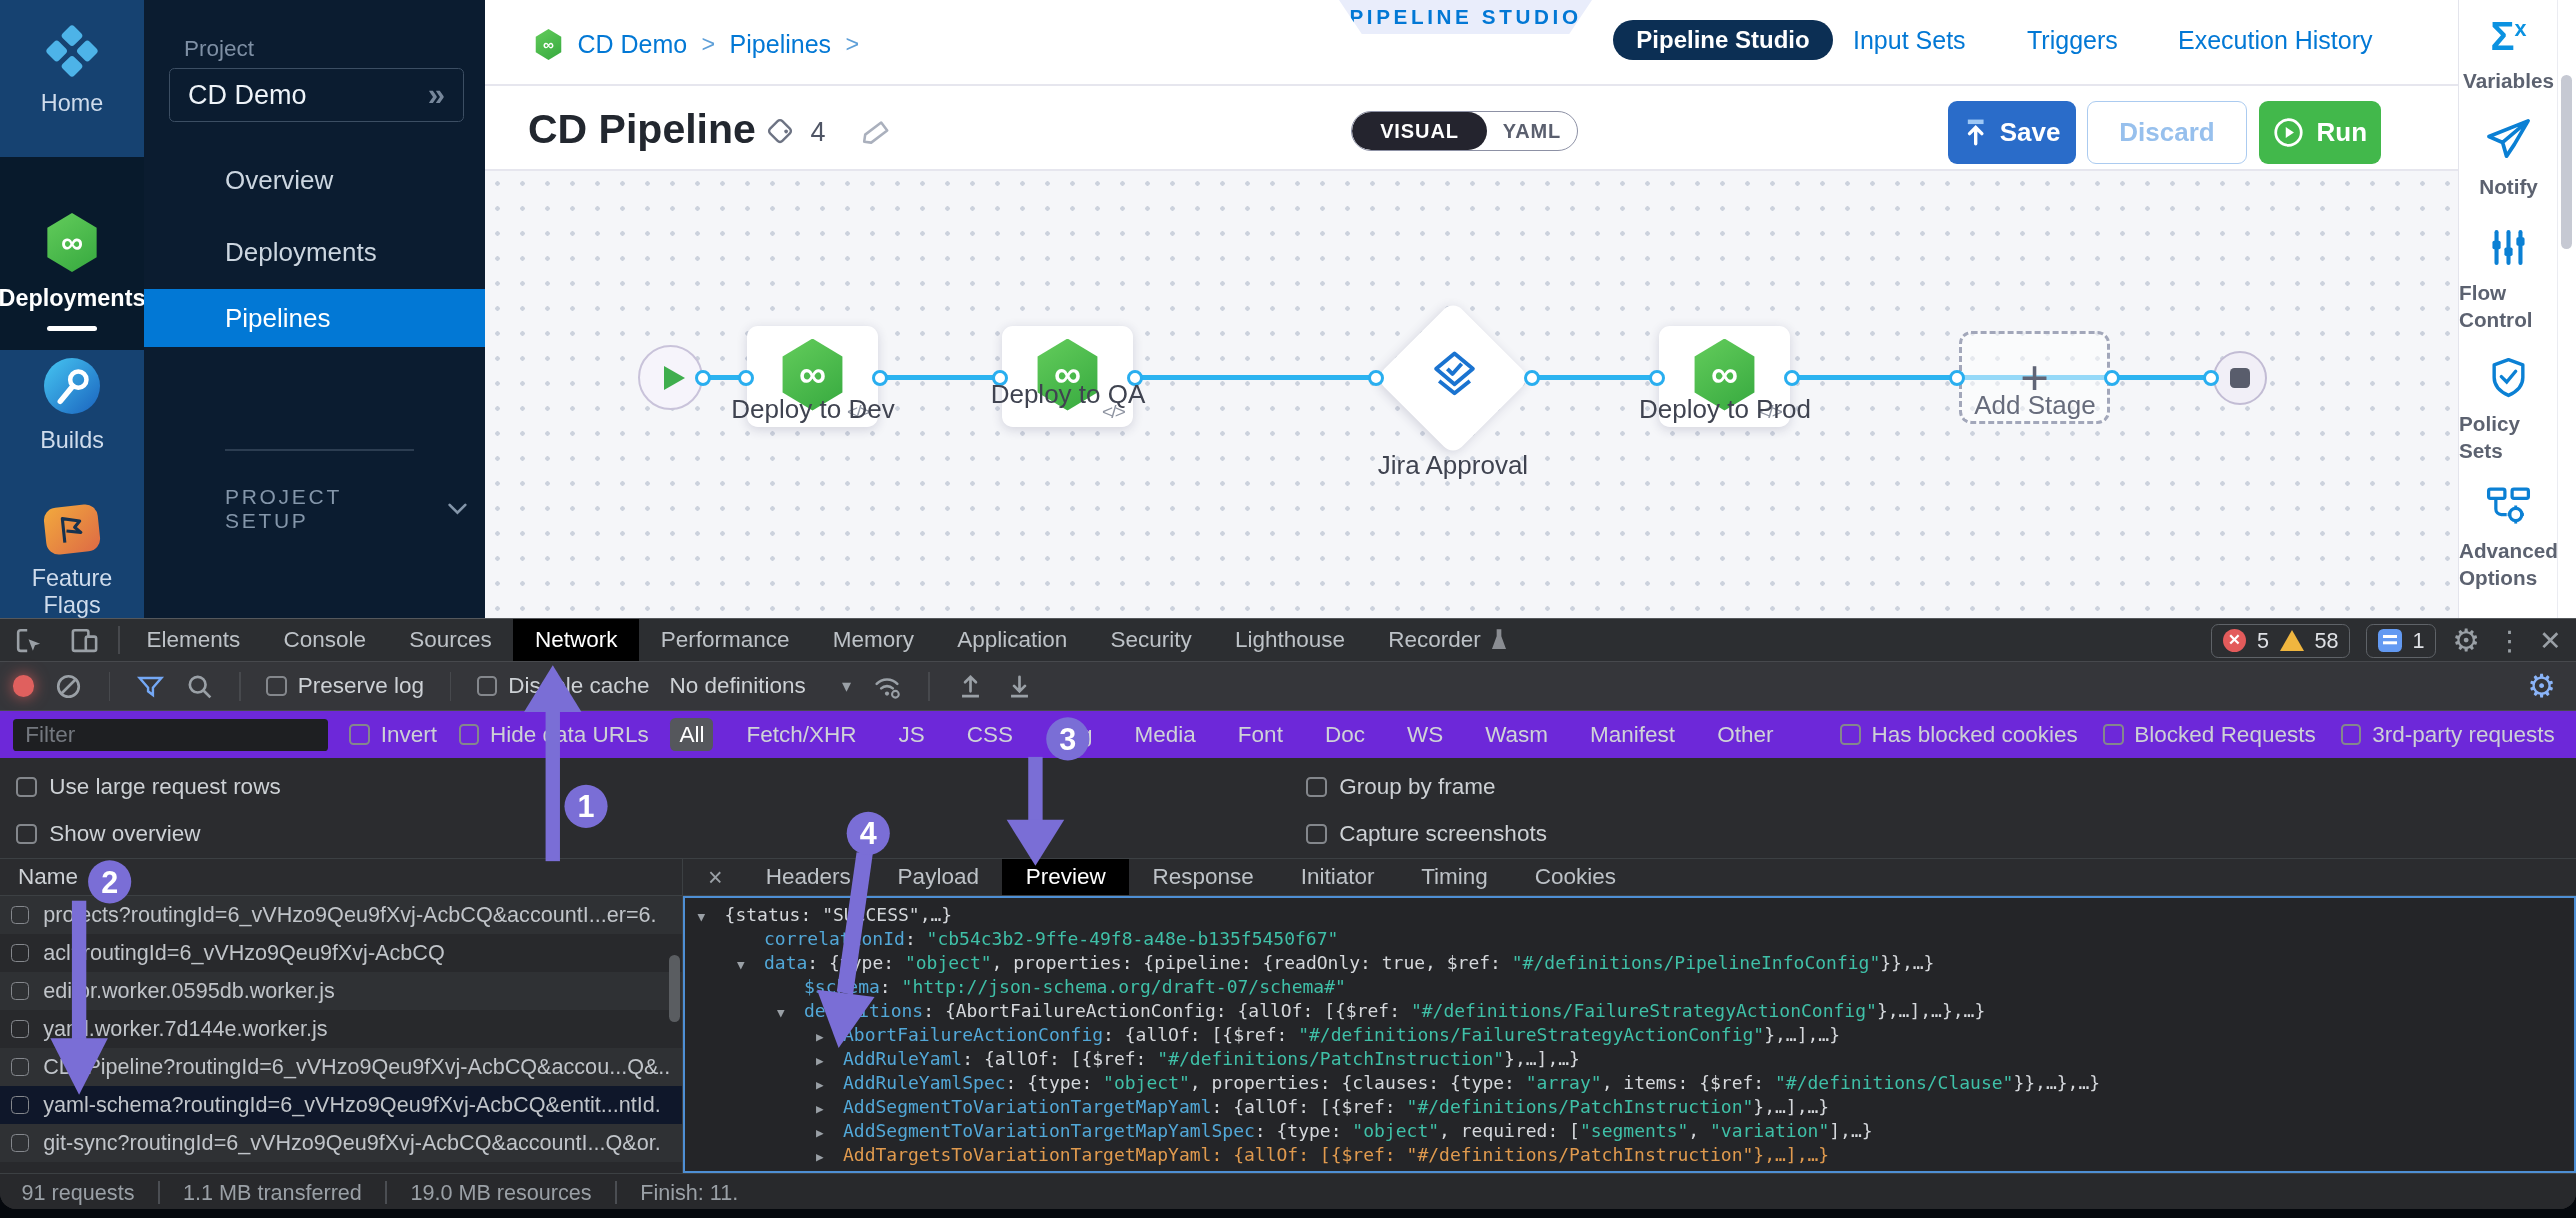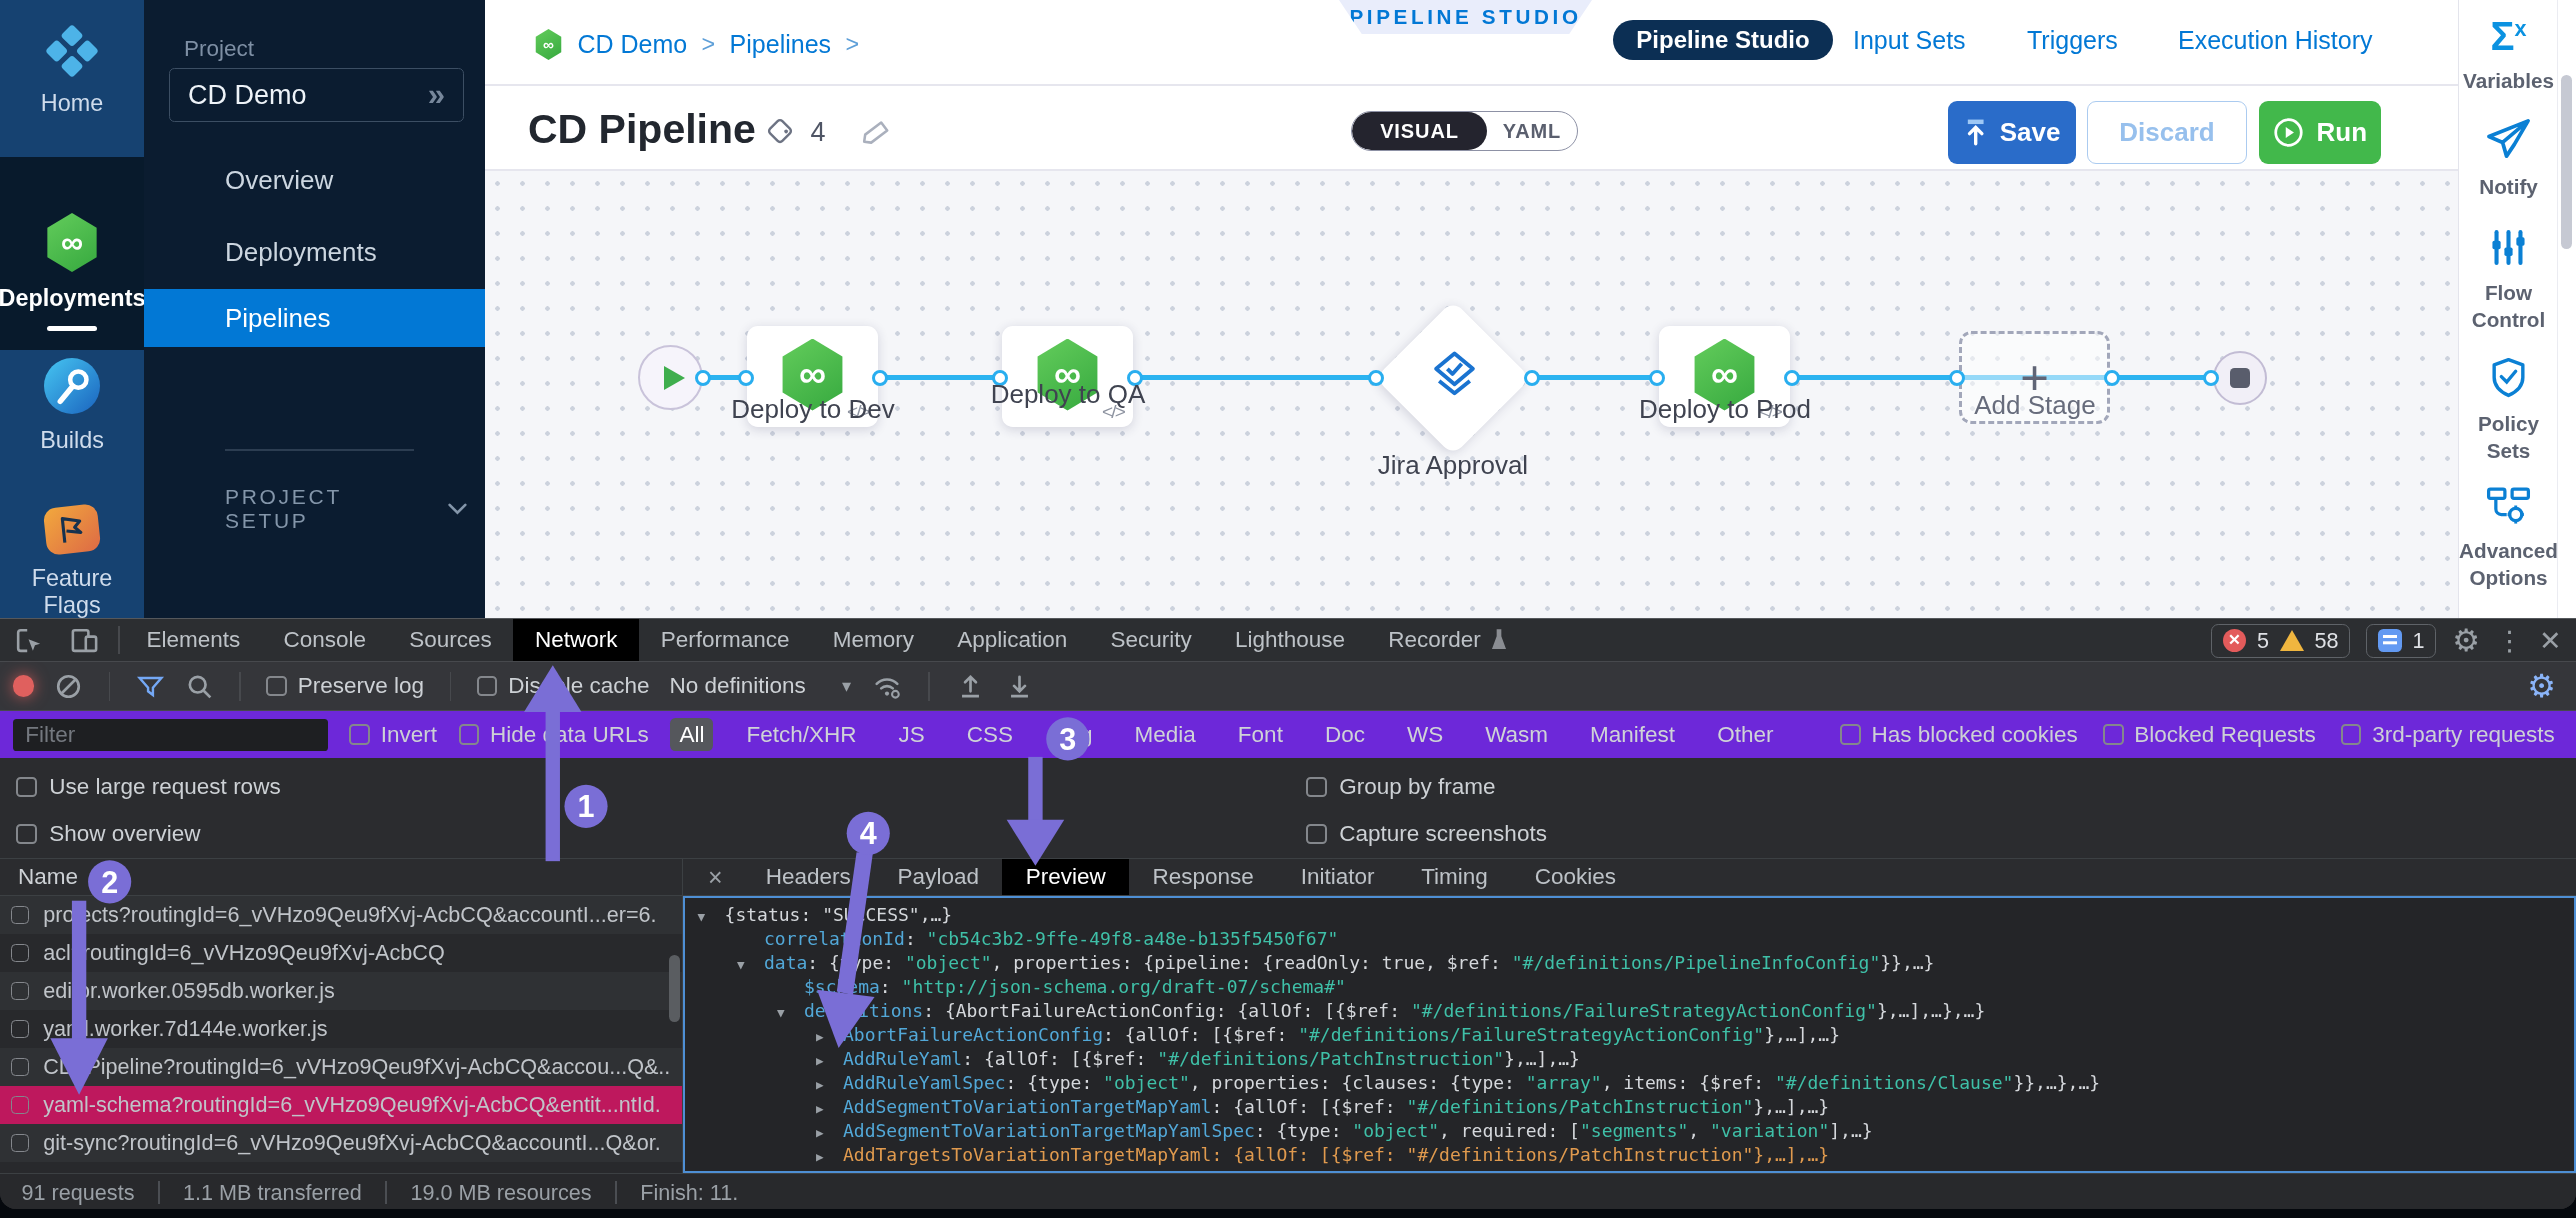--- a/index.html
+++ b/index.html
@@ -101,21 +101,21 @@
   .add-stage { position:absolute; left:1474px; top:160px; width:151px; height:93px; border:3.6px dashed #a2a7ba;
     border-radius:12.6px; display:flex; align-items:center; justify-content:center; background:rgba(255,255,255,.5); cursor:pointer; }
   .add-plus { font-size:49px; font-weight:200; color:#606576; line-height:1; }
   .node-label { position:absolute; width:288px; text-align:center; font-size:26px; color:#3f4350; }
 
   
   #tools-panel { position:absolute; left:2458px; top:0; width:99px; height:618px; background:#ffffff;
     border-left:1.8px solid #e3e4ec; }
   .tool-item { position:absolute; left:0; width:99px; display:flex; flex-direction:column; align-items:center;
     gap:10.8px; cursor:pointer; }
-  .tool-item .tlabel { font-size:20.7px; font-weight:bold; color:#5c6270; text-align:center; line-height:27px; }
+  .tool-item .tlabel { font-size:20.7px; font-weight:bold; color:#5c6270; text-align:left; line-height:27px; }
   .sigma { color:#0b92e1; font-weight:bold; font-size:40px; line-height:40px; }
   .sigma sup { font-size:21.6px; }
   #scroll-track { position:absolute; left:2557px; top:0; width:19px; height:618px; background:#ffffff;
     border-left:1.8px solid #ebecf2; }
   #scroll-thumb { position:absolute; left:2561px; top:75px; width:10.8px; height:174px; background:#c6c9d3;
     border-radius:5.4px; cursor:pointer; }
 
   
   #devtools { position:absolute; left:0; top:618px; width:2576px; height:591px; background:#2b2c2f;
     border-top:1.8px solid #55585c; border-radius:0 0 16px 16px; overflow:hidden; color:#cdd1d5; }
@@ -164,21 +164,21 @@
     font-size:22.5px; color:#cdd1d5; }
   .sh-right { flex:1; display:flex; align-items:stretch; gap:5.4px; padding-left:25px; }
   .det-close { display:flex; align-items:center; font-size:25px; color:#9aa0a6; padding-right:14.4px; cursor:pointer; }
   .det-tab { display:flex; align-items:center; padding:0 23.4px; font-size:22.5px; color:#bdc2c7; cursor:pointer; }
   .det-tab.active { background:#000; color:#fff; }
 
   .dt-main { height:277px; display:flex; position:relative; }
   .req-list { width:683px; background:#28292c; position:relative; overflow:hidden; border-right:0.9px solid #3c4043; }
   .req-row { height:38px; display:flex; align-items:center; gap:14.4px; padding-left:10.8px; cursor:pointer; }
   .req-row.stripe { background:#2f3134; }
-  .req-row.selected { background:#be185d; }
+  .req-row.selected { background:#0f172a; }
   .req-row .cb { width:18px; height:18px; border-width:1.8px; }
   .req-name { font-size:21.6px; color:#c0c4c9; white-space:nowrap; overflow:hidden; }
   .list-thumb { position:absolute; right:3.6px; top:59px; width:10.8px; height:67px; background:#5a5d61; border-radius:5.4px; }
 
   .preview-pane { flex:1; margin:0; border:2.7px solid #4e8fd5; background:#242528; overflow:hidden;
     font-family:"DejaVu Sans Mono", monospace; font-size:18px; padding-top:5.4px; }
   .pv-line { height:24px; line-height:24px; white-space:nowrap; }
   .pv-mk { display:inline-block; width:27px; color:#9aa0a6; font-size:12.6px; cursor:pointer; }
   .seg-k { color:#52a8d8; } .seg-p { color:#d5d8dc; } .seg-s { color:#3fc0a8; }
   .pv-line.orange .seg-k, .pv-line.orange .seg-p, .pv-line.orange .seg-s { color:#e09a4e; }

